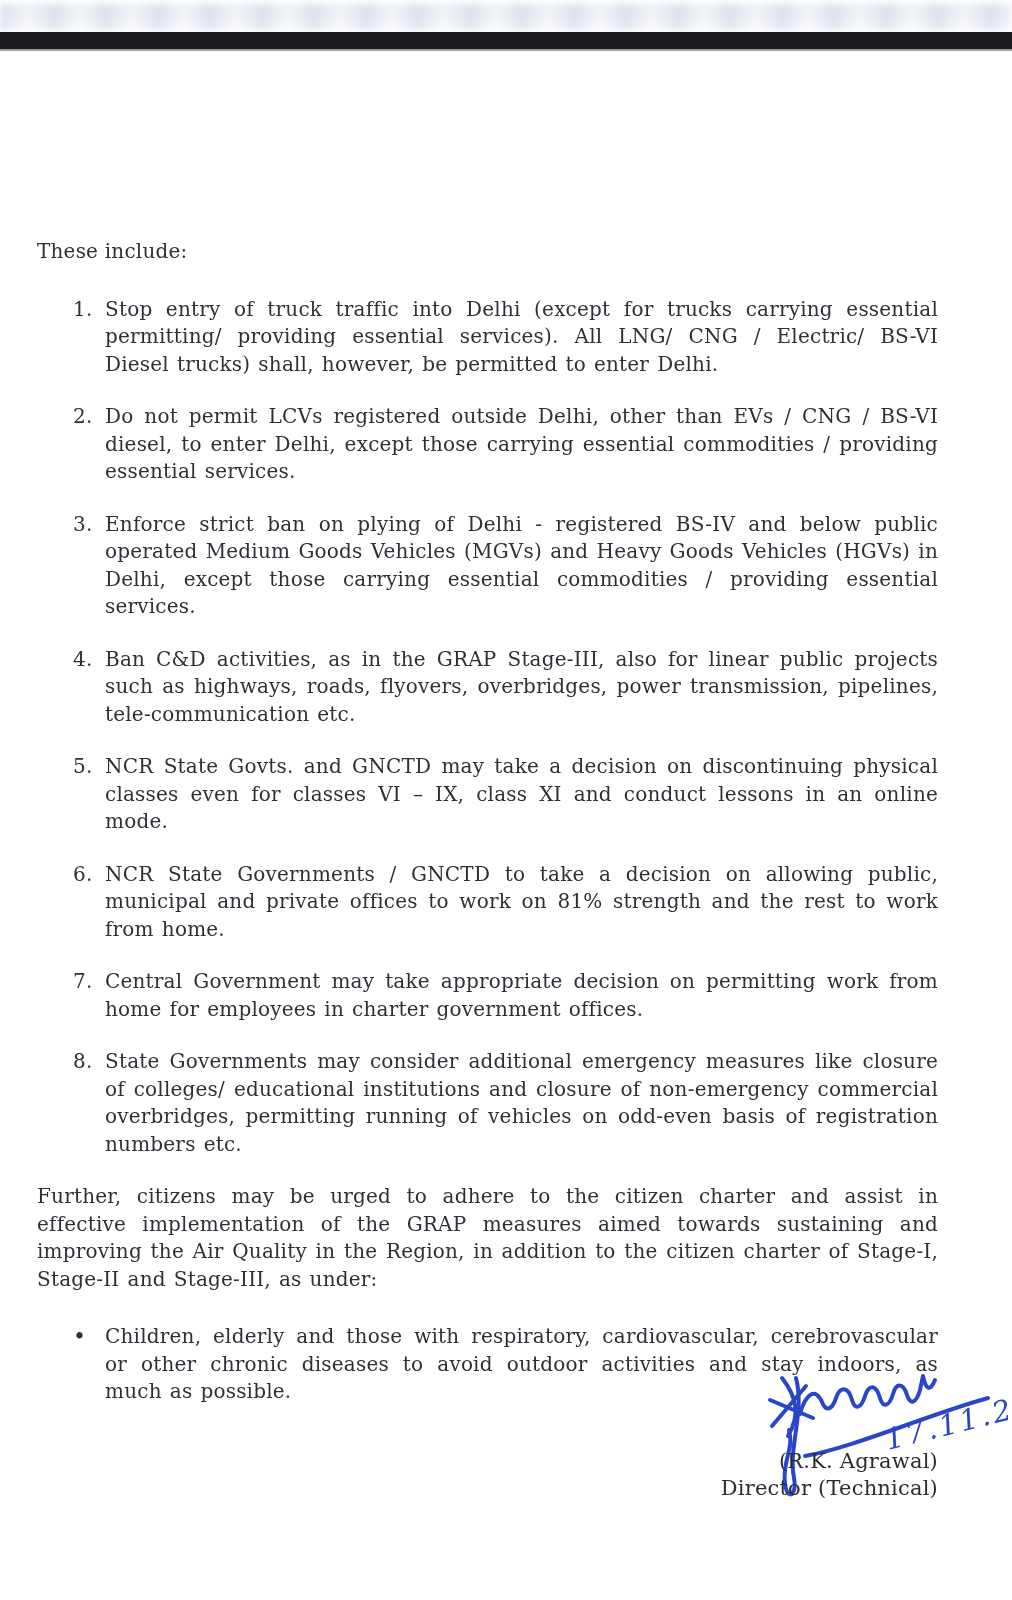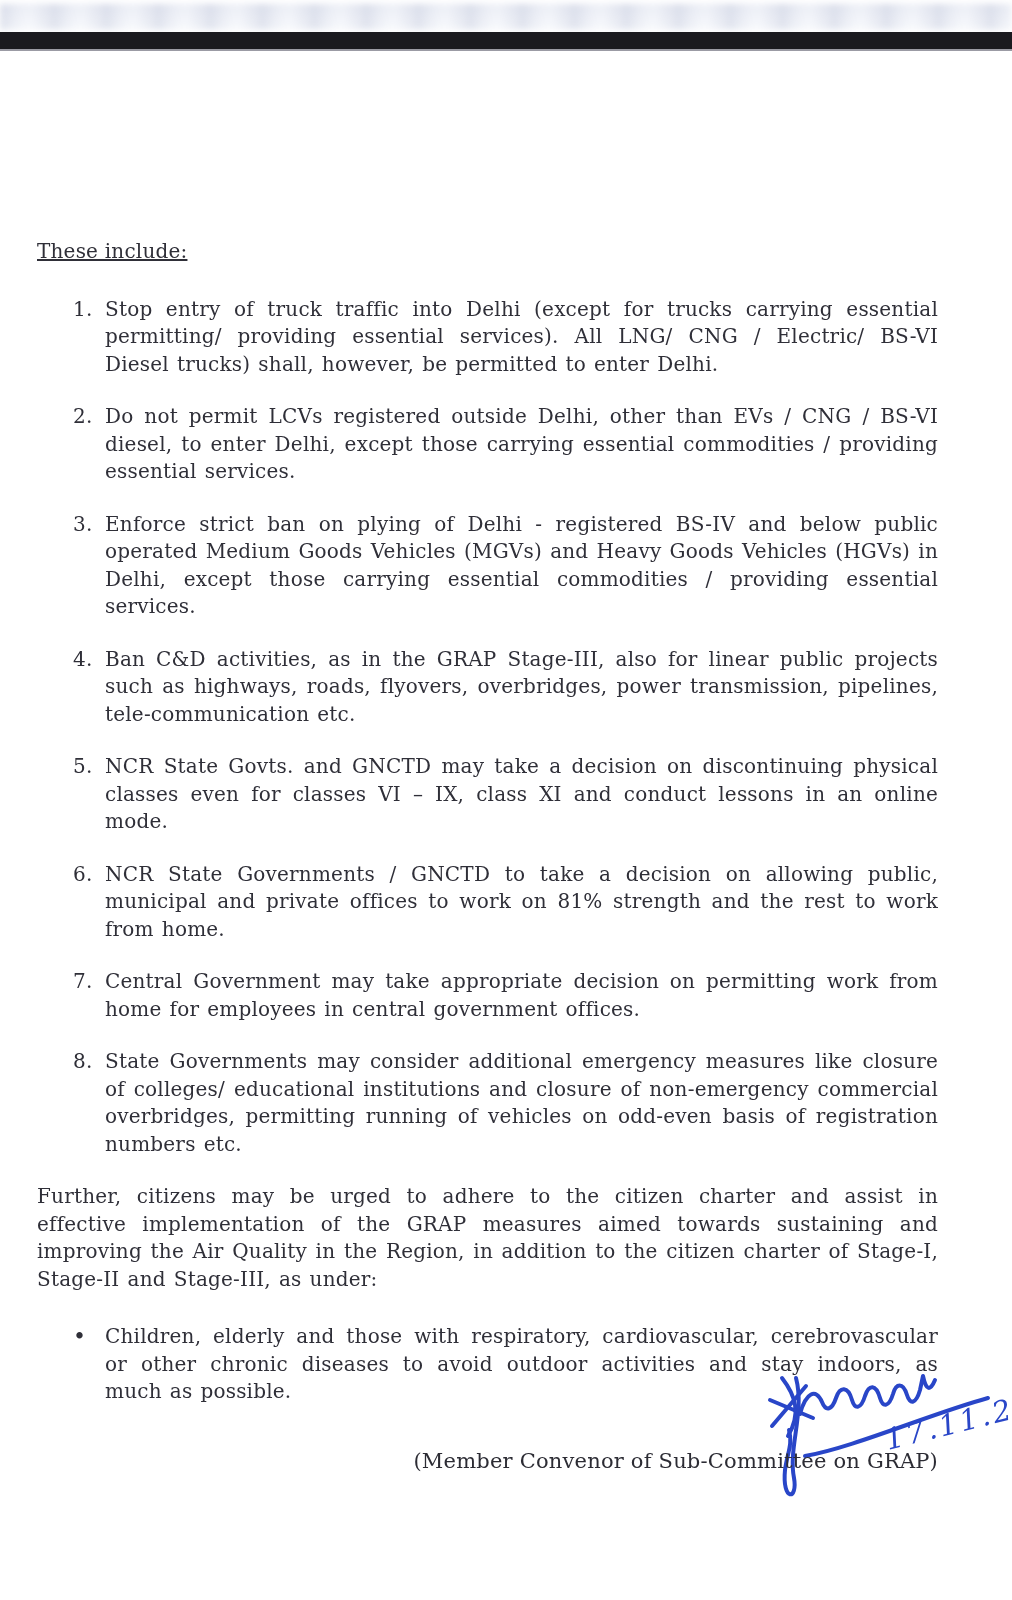--- a/index.html
+++ b/index.html
@@ -30,21 +30,21 @@
     border-bottom: 2px solid #9b9ba4;
   }
   .content {
     position: absolute;
     top: 238px; left: 37px;
     width: 901px;
     font-size: 20px;
     line-height: 27.5px;
     letter-spacing: 0.2px;
   }
-  .intro { margin-bottom: 30px; text-decoration: underline; }
+  .intro { margin-bottom: 30px; }
   ol.measures { list-style: none; }
   ol.measures li {
     display: flex;
     margin-bottom: 25px;
     padding-left: 36px;
   }
   .item-num {
     flex: 0 0 32px;
     text-align: left;
   }
@@ -130,21 +130,21 @@
       <li>
         <span class="item-num">5.</span>
         <span class="item-text">NCR State Govts. and GNCTD may take a decision on discontinuing physical classes even for classes VI – IX, class XI and conduct lessons in an online mode.</span>
       </li>
       <li>
         <span class="item-num">6.</span>
         <span class="item-text">NCR State Governments / GNCTD to take a decision on allowing public, municipal and private offices to work on 81% strength and the rest to work from home.</span>
       </li>
       <li>
         <span class="item-num">7.</span>
-        <span class="item-text">Central Government may take appropriate decision on permitting work from home for employees in central government offices.</span>
+        <span class="item-text">Central Government may take appropriate decision on permitting work from home for employees in charter government offices.</span>
       </li>
       <li>
         <span class="item-num">8.</span>
         <span class="item-text">State Governments may consider additional emergency measures like closure of colleges/ educational institutions and closure of non-emergency commercial overbridges, permitting running of vehicles on odd-even basis of registration numbers etc.</span>
       </li>
     </ol>
 
     <div class="further-para">Further, citizens may be urged to adhere to the citizen charter and assist in effective implementation of the GRAP measures aimed towards sustaining and improving the Air Quality in the Region, in addition to the citizen charter of Stage-I, Stage-II and Stage-III, as under:</div>
 
     <div class="bullet-row">
@@ -164,16 +164,17 @@
       <path d="M 66 26 C 75 60, 58 96, 64 126 C 68 148, 52 150, 55 118 C 57 102, 63 92, 59 78"></path>
 
       <path d="M 70 62 C 76 40, 86 36, 92 50 C 96 60, 102 58, 106 46 C 110 34, 118 34, 122 48 C 125 58, 131 57, 135 44 C 139 32, 146 32, 150 46 C 153 56, 159 55, 163 42 C 166 31, 173 30, 177 43 C 180 53, 186 52, 190 38 L 193 24 C 196 38, 200 40, 205 28"></path>
 
       <path d="M 75 104 C 122 96, 200 62, 258 46"></path>
     </g>
     <text class="sig-date-text" x="158" y="98" transform="rotate(-14 158 98)" font-size="29" fill="#2946c8">17.11.24</text>
   </svg>
 
   <div class="signoff">
-    <div>(Member Convenor of Sub-Committee on GRAP)</div>
+    <div>(R.K. Agrawal)</div>
+    <div>Director (Technical)</div>
   </div>
 
 </div>
 
 </body></html>

